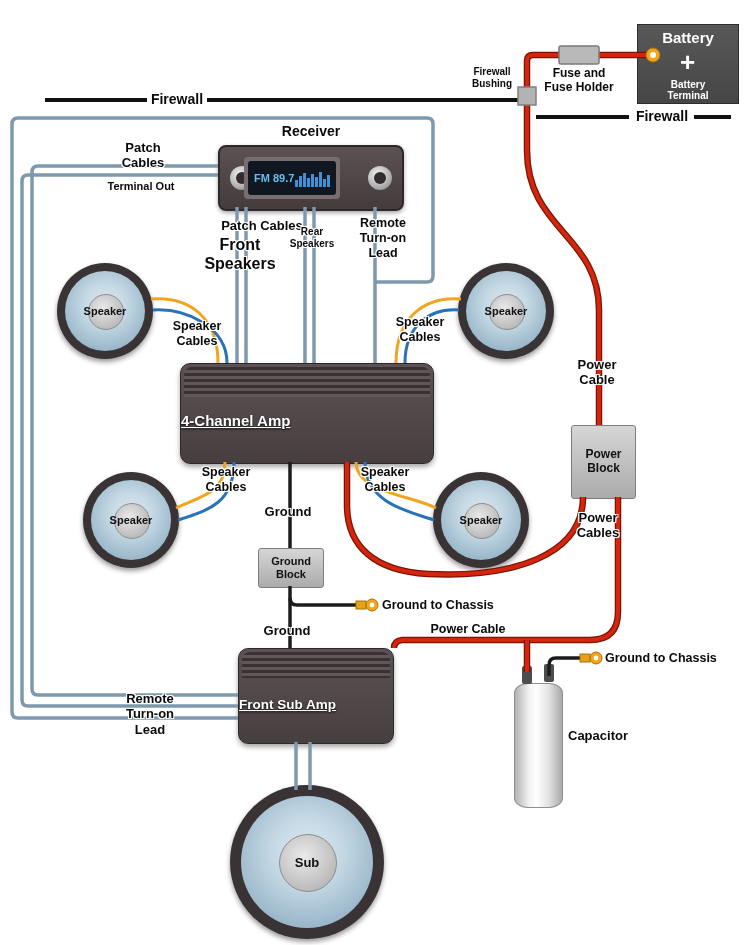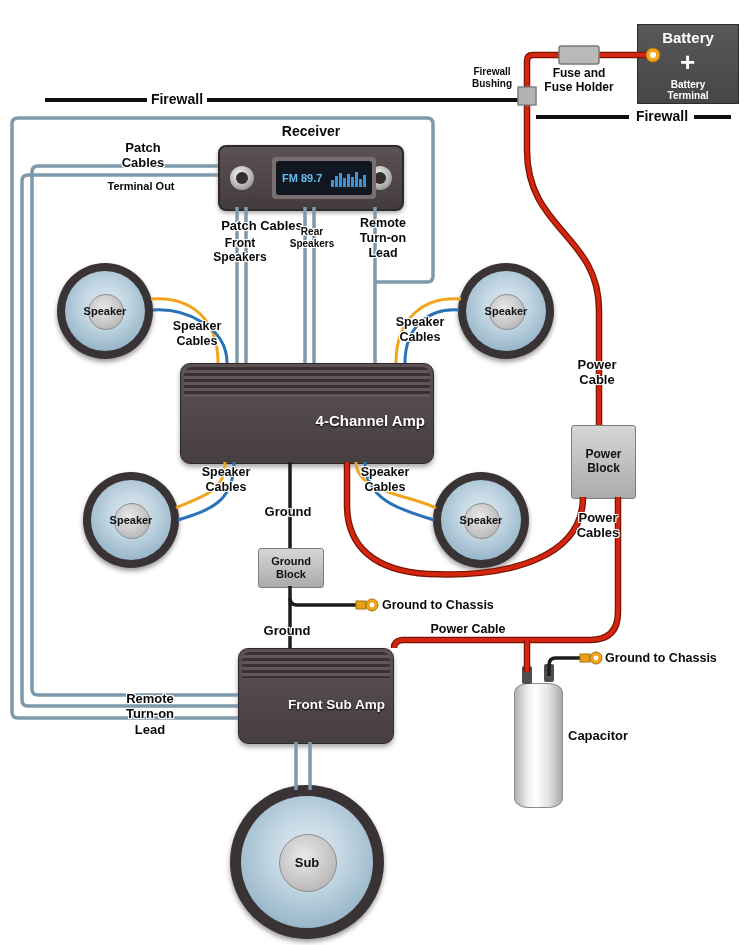--- a/index.html
+++ b/index.html
@@ -43,22 +43,22 @@
   .screen{width:100%;height:100%;background:#101721;border-radius:3px;display:flex;
           align-items:center;justify-content:space-between;padding:2px 6px;box-sizing:border-box;}
   .fm{color:#66bdf0;font-size:11px;font-weight:bold;}
   .bars{display:flex;align-items:flex-end;gap:1px;height:18px;}
   .bar{width:3px;background:#3e92d8;}
 
   .amp{position:absolute;background:linear-gradient(#5c5254,#473e40);border:1px solid #2e282a;
        border-radius:10px;box-shadow:0 3px 5px rgba(0,0,0,.35);}
   .fins{position:absolute;left:3px;right:3px;top:3px;border-radius:8px 8px 0 0;
         background:repeating-linear-gradient(to bottom,#393133 0 3px,#615759 3px 6px);}
-  .amp-label{position:absolute;left:0;right:8px;text-align:right;color:#fff;font-weight:bold;
-             text-shadow:0 1px 2px #000;}
+  .amp-label{position:absolute;left:0;right:0;text-align:left;color:#fff;font-weight:bold;
+             text-shadow:0 1px 2px #000;text-decoration:underline;}
 
   .block{position:absolute;background:linear-gradient(#d6d6d6,#ababab);border:1.5px solid #7d7d7d;
          border-radius:3px;display:flex;align-items:center;justify-content:center;text-align:center;
          font-weight:bold;color:#111;white-space:pre-line;line-height:1.15;}
 
   .capacitor{position:absolute;background:linear-gradient(90deg,#b3b3b3,#f2f2f2 30%,#ffffff 45%,#e2e2e2 72%,#a9a9a9);
              border:1px solid #8f8f8f;border-radius:14px/10px;}
 
   .speaker{position:absolute;border-radius:50%;background:#393335;box-shadow:0 3px 5px rgba(0,0,0,.4);}
   .cone{position:absolute;inset:8px;border-radius:50%;
@@ -78,21 +78,21 @@
     <div class="battery" style="left:637px;top:24px;width:100px;height:78px">
       <div class="battery-title">Battery</div>
       <div class="battery-plus">+</div>
       <div class="battery-term">Battery
 Terminal</div>
     </div>
 
     <div class="receiver" style="left:218px;top:145px;width:182px;height:62px">
       <div class="knob" style="left:10px;top:19px"></div>
       <div class="knob" style="left:148px;top:19px"></div>
-      <div class="display" style="left:52px;top:10px;width:104px;height:42px">
+      <div class="display" style="left:24px;top:10px;width:96px;height:42px">
         <div class="screen">
           <span class="fm">FM 89.7</span>
           <span class="bars">
               <span class="bar" style="height: 7px;"></span>
               <span class="bar" style="height: 11px;"></span>
               <span class="bar" style="height: 14px;"></span>
               <span class="bar" style="height: 9px;"></span>
               <span class="bar" style="height: 13px;"></span>
               <span class="bar" style="height: 10px;"></span>
               <span class="bar" style="height: 15px;"></span>
@@ -219,21 +219,21 @@
 Bushing</div>
     <div class="lbl ctr" style="left:579px;top:66px;font-size:12px">Fuse and
 Fuse Holder</div>
 
     <div class="lbl ctr" style="left:311px;top:123px;font-size:14px">Receiver</div>
     <div class="lbl ctr" style="left:143px;top:140px;font-size:13px">Patch
 Cables</div>
     <div class="lbl ctr" style="left:141px;top:180px;font-size:11px">Terminal Out</div>
 
     <div class="lbl ctr" style="left:262px;top:218px;font-size:13px">Patch Cables</div>
-    <div class="lbl ctr" style="left:240px;top:236px;font-size:12px">Front
+    <div class="lbl ctr" style="left:240px;top:236px;font-size:16px">Front
 Speakers</div>
     <div class="lbl ctr" style="left:312px;top:226px;font-size:10px">Rear
 Speakers</div>
     <div class="lbl ctr" style="left:383px;top:216px;font-size:12.5px">Remote
 Turn-on
 Lead</div>
 
     <div class="lbl ctr" style="left:197px;top:319px;font-size:12.5px">Speaker
 Cables</div>
     <div class="lbl ctr" style="left:420px;top:315px;font-size:12.5px">Speaker

